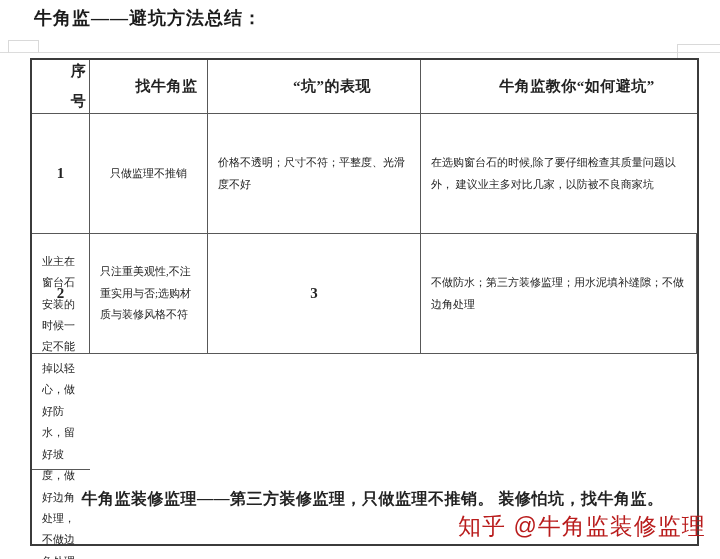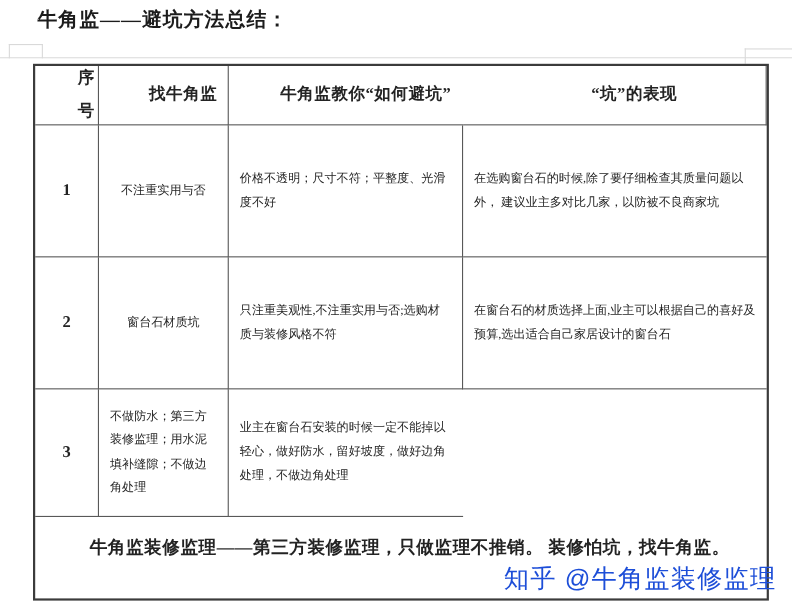--- a/index.html
+++ b/index.html
@@ -122,35 +122,33 @@
   <div class="doc-title">牛角监——避坑方法总结：</div>
 
   <div class="faint-hline"></div>
   <div class="faint-notch-left"></div>
   <div class="faint-notch-right"></div>
 
   <div class="pit-table">
 
     <div class="cell header center">序号</div>
     <div class="cell header center">找牛角监</div>
+    <div class="cell header center">“坑”的表现</div>
     <div class="cell header center last-col">牛角监教你“如何避坑”</div>
-    <div class="cell header center">“坑”的表现</div>
 
     <div class="cell seq center">1</div>
-    <div class="cell center">不注重实用与否</div>
+    <div class="cell center">只做监理不推销</div>
     <div class="cell text">价格不透明；尺寸不符；平整度、光滑度不好</div>
     <div class="cell text last-col">在选购窗台石的时候,除了要仔细检查其质量问题以外， 建议业主多对比几家，以防被不良商家坑</div>
 
     <div class="cell seq center">2</div>
-    <div class="cell center">窗台石材质坑</div>
     <div class="cell text">只注重美观性,不注重实用与否;选购材质与装修风格不符</div>
-    <div class="cell text last-col">在窗台石的材质选择上面,业主可以根据自己的喜好及预算,选出适合自己家居设计的窗台石</div>
 
     <div class="cell seq center">3</div>
     <div class="cell text">不做防水；第三方装修监理；用水泥填补缝隙；不做边角处理</div>
     <div class="cell text last-col">业主在窗台石安装的时候一定不能掉以轻心，做好防水，留好坡度，做好边角处理，不做边角处理</div>
 
     <div class="cell footer">牛角监装修监理——第三方装修监理，只做监理不推销。 装修怕坑，找牛角监。</div>
   </div>
 
-  <div class="watermark" style="color: #1d4ed8;">知乎 @牛角监装修监理</div>
+  <div class="watermark" style="color: #b91c1c;">知乎 @牛角监装修监理</div>
 
 </div>
 
 </body></html>

